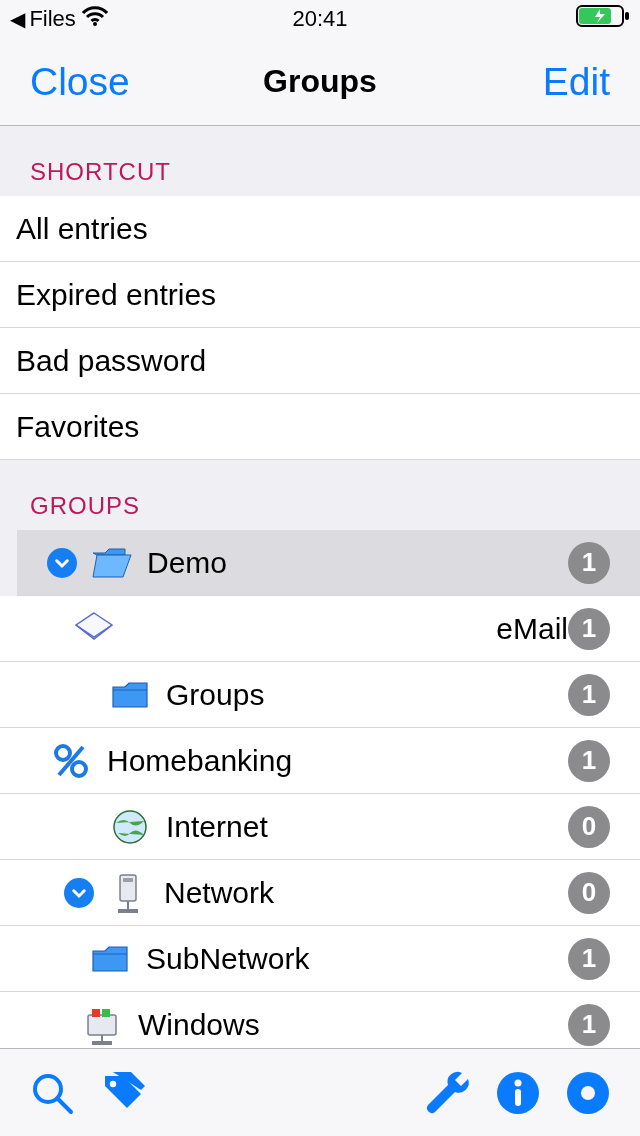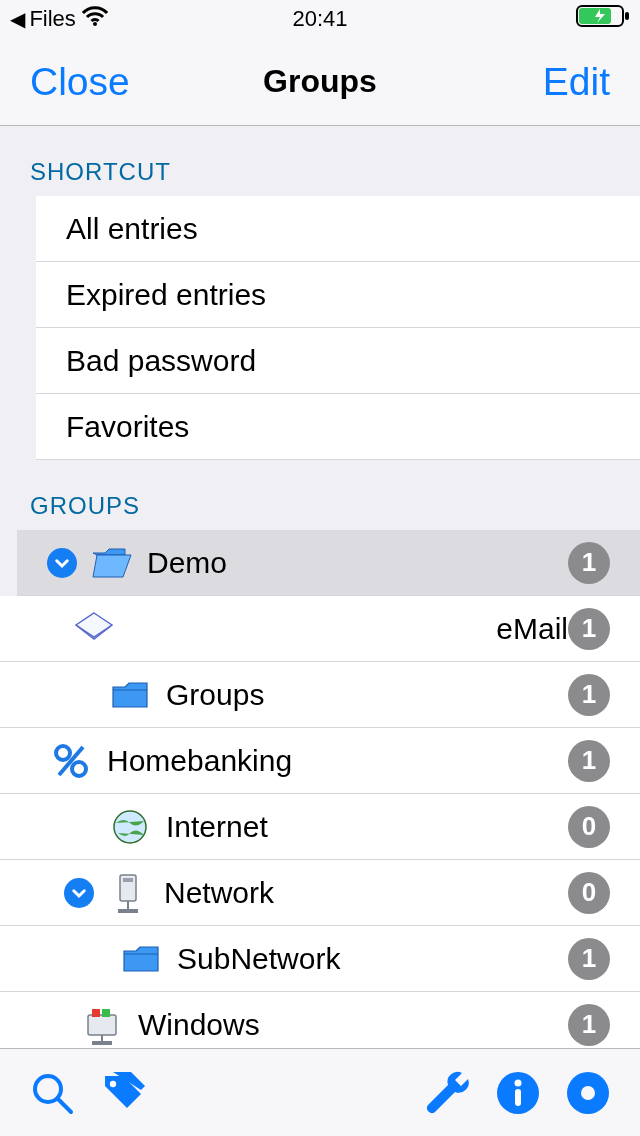--- a/index.html
+++ b/index.html
@@ -37,35 +37,35 @@
     padding: 0 30px;
   }
   .nav-left, .nav-right { flex:1; font-size: 39px; color:#0a7aff; }
   .nav-right { text-align: right; }
   .nav-title { flex:2; text-align:center; font-size: 32px; font-weight: 700; }
 
   
   .list { flex:1; overflow:hidden; background:#efeff4; }
   .section-header {
     padding: 32px 30px 10px 30px;
-    color: #0369a1;
+    color: #be185d;
     font-size: 24px;
     letter-spacing: 1px;
     background:#efeff4;
   }
   .row {
     display:flex; align-items:center;
     height: 66px;
     background:#ffffff;
     font-size: 30px;
     color:#000;
     padding: 0 30px;
     border-bottom: 1px solid #d7d7db;
   }
-  .row.shortcut { padding-left:30px;margin-left:36px; }
+  .row.shortcut { padding-left:16px; }
   .row.shortcut:first-of-type { border-top: 1px solid #d7d7db; }
   .row .label { flex:1; }
   .row .count {
     min-width: 42px; height:42px;
     border-radius: 21px;
     background:#8b8b8e; color:#fff;
     display:flex; align-items:center; justify-content:center;
     font-size:26px; font-weight:600;
     padding: 0 6px;
   }
@@ -223,21 +223,21 @@
             <svg viewBox="0 0 44 44">
               <rect x="14" y="4" width="16" height="26" rx="2" fill="#e6e9ef" stroke="#7a808c" stroke-width="1.5"></rect>
               <rect x="17" y="7" width="10" height="4" fill="#9aa0ab"></rect>
               <line x1="22" y1="30" x2="22" y2="38" stroke="#7a808c" stroke-width="2"></line>
               <rect x="12" y="38" width="20" height="4" fill="#7a808c"></rect>
             </svg>
           </div>
           <span class="label">Network</span>
           <span class="count">0</span>
         </div>
-        <div class="row group level2" style="padding-left: 119px;">
+        <div class="row group level2" style="padding-left: 88px;">
           <div class="icon-cell">
             <svg viewBox="0 0 44 44">
               <path d="M5 14 L17 14 L21 10 L39 10 L39 34 L5 34 Z" fill="#3d98f4" stroke="#1f5fb0" stroke-width="1.2"></path>
               <path d="M5 17 L39 17" stroke="#1f5fb0" stroke-width="1"></path>
             </svg>
           </div>
           <span class="label">SubNetwork</span>
           <span class="count">1</span>
         </div>
         <div class="row group level1" style="padding-left: 80px;">

